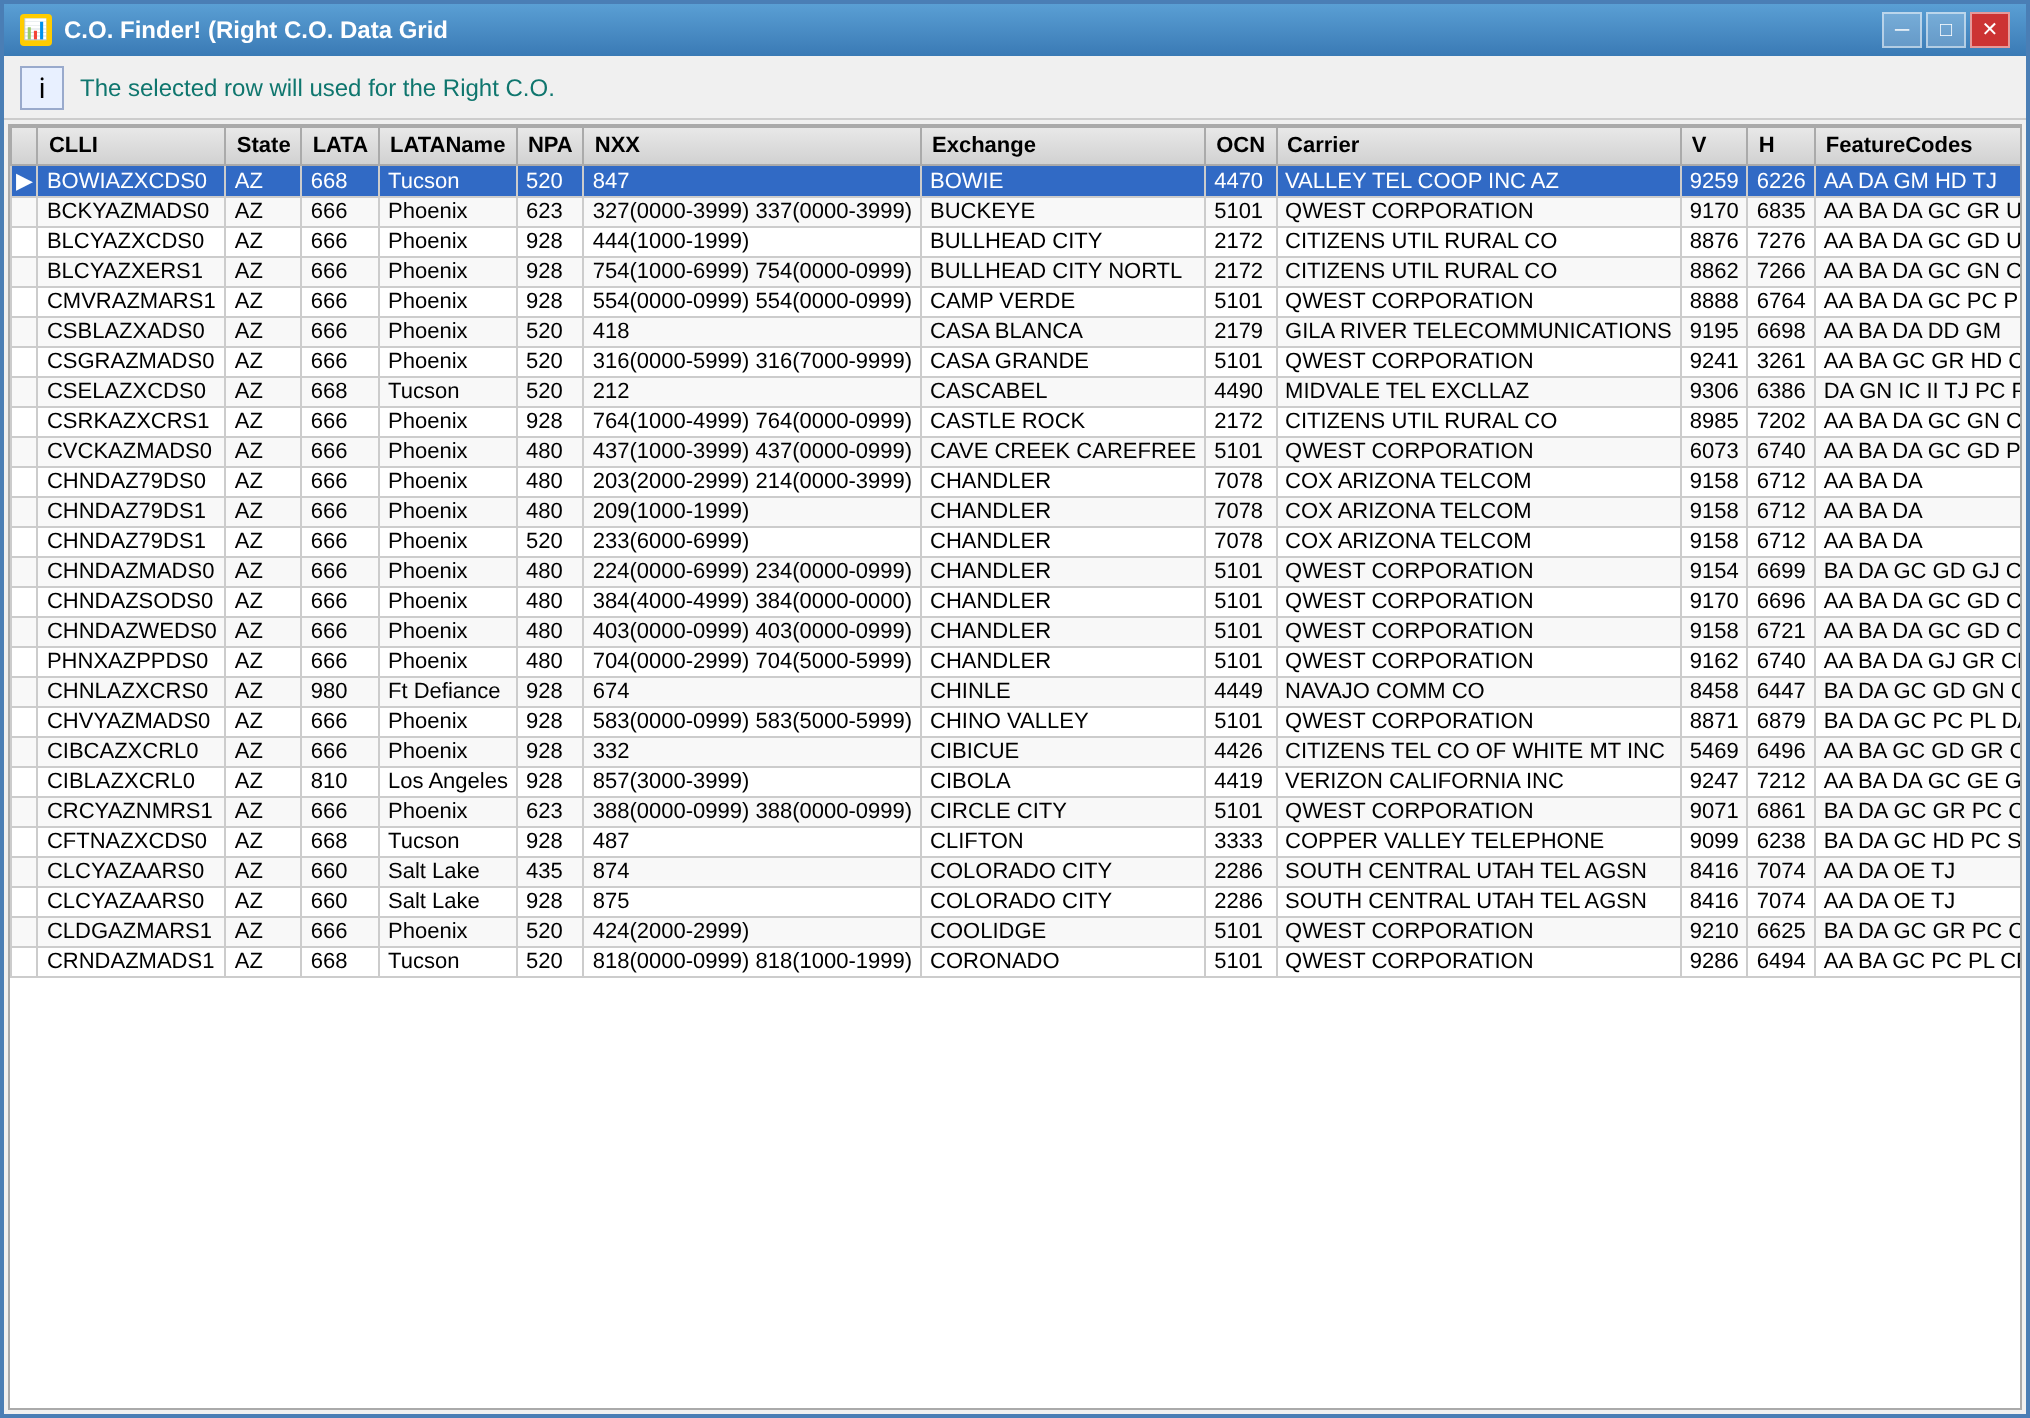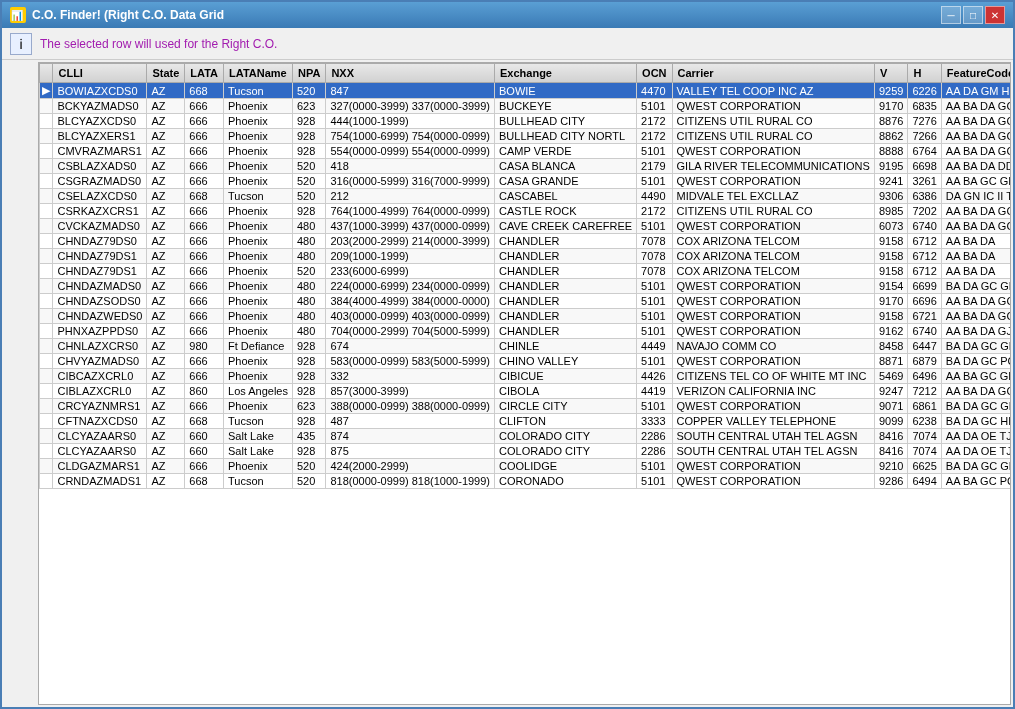--- a/index.html
+++ b/index.html
@@ -81,29 +81,28 @@
       background: #e8f0ff;
       border: 1px solid #99aacc;
       display: flex;
       align-items: center;
       justify-content: center;
       font-size: 14px;
     }
 
     .toolbar-text {
       font-size: 12px;
-      color: #a21caf;
+      color: #0f766e;
     }
 
     .content {
       flex: 1;
       overflow: hidden;
       display: flex;
       flex-direction: column;
-      padding-left: 34px;
     }
 
     .grid-container {
       flex: 1;
       overflow: auto;
       background: white;
       border: 1px solid #aaa;
       margin: 2px;
     }
 
@@ -518,21 +517,21 @@
               <td class="col-ocn">4426</td>
               <td class="col-carrier">CITIZENS TEL CO OF WHITE MT INC</td>
               <td class="col-v">5469</td>
               <td class="col-h">6496</td>
               <td class="col-featurecodes">AA BA GC GD GR CM CR UP DC PC PL</td>
             </tr>
             <tr>
               <td class="row-indicator"></td>
               <td class="col-clli">CIBLAZXCRL0</td>
               <td class="col-state">AZ</td>
-              <td class="col-lata">860</td>
+              <td class="col-lata">810</td>
               <td class="col-lataname">Los Angeles</td>
               <td class="col-npa">928</td>
               <td class="col-nxx">857(3000-3999)</td>
               <td class="col-exchange">CIBOLA</td>
               <td class="col-ocn">4419</td>
               <td class="col-carrier">VERIZON CALIFORNIA INC</td>
               <td class="col-v">9247</td>
               <td class="col-h">7212</td>
               <td class="col-featurecodes">AA BA DA GC GE GM GNI</td>
             </tr>

